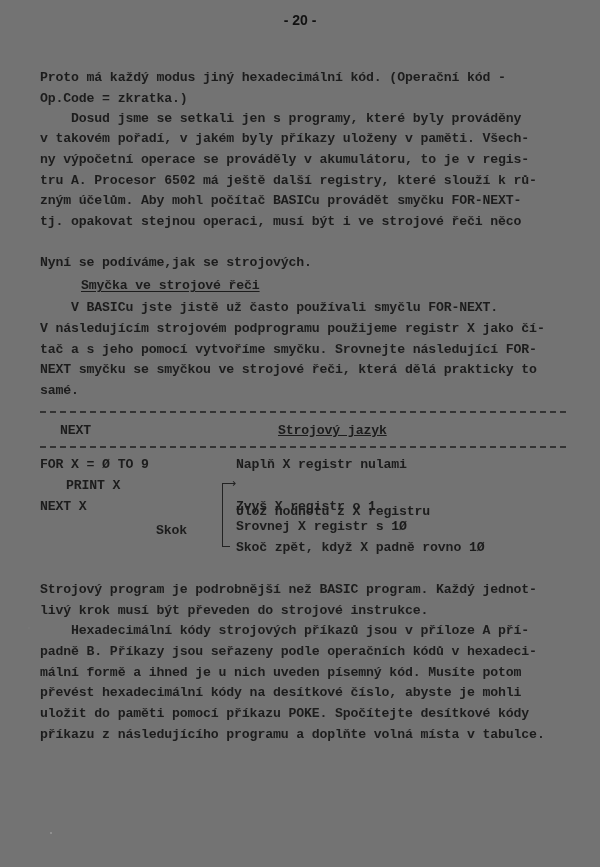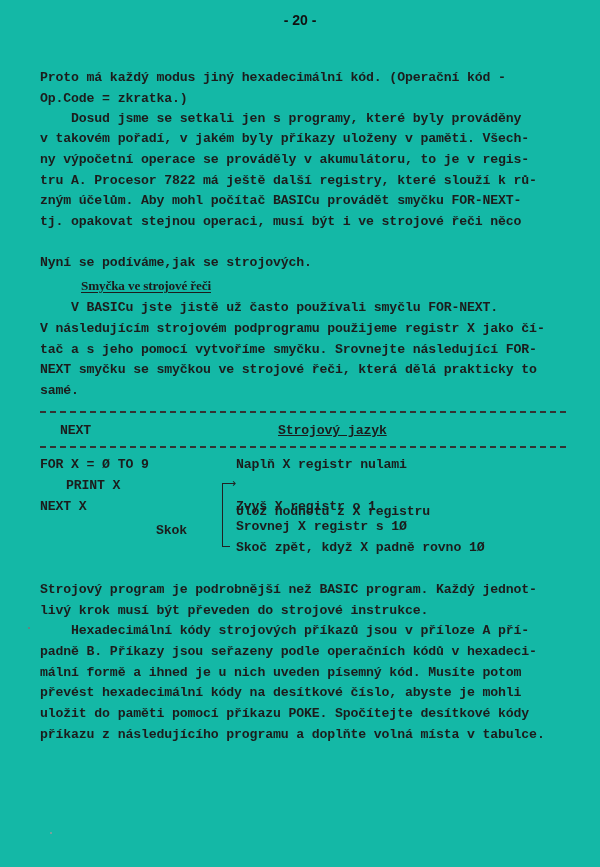--- a/index.html
+++ b/index.html
@@ -12,21 +12,21 @@
       height: 867px;
       position: relative;
       overflow: hidden;
       font-family: "Liberation Mono", "DejaVu Sans Mono", monospace;
       color: #1a1a1a;
     }
     .page {
       position: absolute;
       left: 0; top: 0;
       width: 600px; height: 867px;
-      background: #14b8a6;
+      background: #737373;
     }
     .page-number {
       position: absolute;
       top: 12px;
       left: 0;
       width: 600px;
       text-align: center;
       font-family: "Liberation Sans", "DejaVu Sans", sans-serif;
       font-size: 14px;
       font-weight: bold;
@@ -38,21 +38,20 @@
       font-size: 13.2px;
       line-height: 16px;
       white-space: pre;
       font-weight: bold;
       letter-spacing: -0.15px;
       color: #1c1c1c;
     }
     .heading {
       text-decoration: underline;
       text-underline-offset: 2px;
-      font-family: Liberation Serif, serif;
     }
     .dashes {
       position: absolute;
       left: 40px;
       width: 526px;
       height: 0;
       border-top: 2px dashed #333;
     }
     .col-basic { left: 60px; }
     .col-strojovy { left: 278px; text-decoration: underline; }
@@ -92,21 +91,21 @@
 <div class="page">
 
   <div class="page-number">- 20 -</div>
 
   <div class="line" style="top:70px">Proto má každý modus jiný hexadecimální kód. (Operační kód -</div>
   <div class="line" style="top:91px">Op.Code = zkratka.)</div>
 
   <div class="line" style="top:111px">    Dosud jsme se setkali jen s programy, které byly prováděny</div>
   <div class="line" style="top:131px">v takovém pořadí, v jakém byly příkazy uloženy v paměti. Všech-</div>
   <div class="line" style="top:152px">ny výpočetní operace se prováděly v akumulátoru, to je v regis-</div>
-  <div class="line" style="top:173px">tru A. Procesor 7822 má ještě další registry, které slouží k rů-</div>
+  <div class="line" style="top:173px">tru A. Procesor 6502 má ještě další registry, které slouží k rů-</div>
   <div class="line" style="top:193px">zným účelům. Aby mohl počítač BASICu provádět smyčku FOR-NEXT-</div>
   <div class="line" style="top:214px">tj. opakovat stejnou operaci, musí být i ve strojové řeči něco</div>
   <div class="line" style="top:255px">Nyní se podíváme,jak se strojových.</div>
 
   <div class="line heading" style="top:278px; left:81px">Smyčka ve strojové řeči</div>
 
   <div class="line" style="top:300px">    V BASICu jste jistě už často používali smyčlu FOR-NEXT.</div>
   <div class="line" style="top:321px">V následujícím strojovém podprogramu použijeme registr X jako čí-</div>
   <div class="line" style="top:342px">tač a s jeho pomocí vytvoříme smyčku. Srovnejte následující FOR-</div>
   <div class="line" style="top:362px">NEXT smyčku se smyčkou ve strojové řeči, která dělá prakticky to</div>

